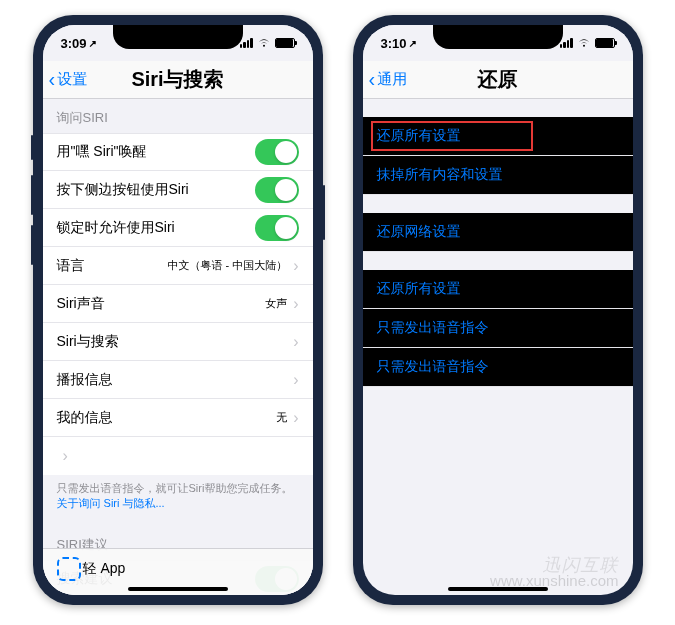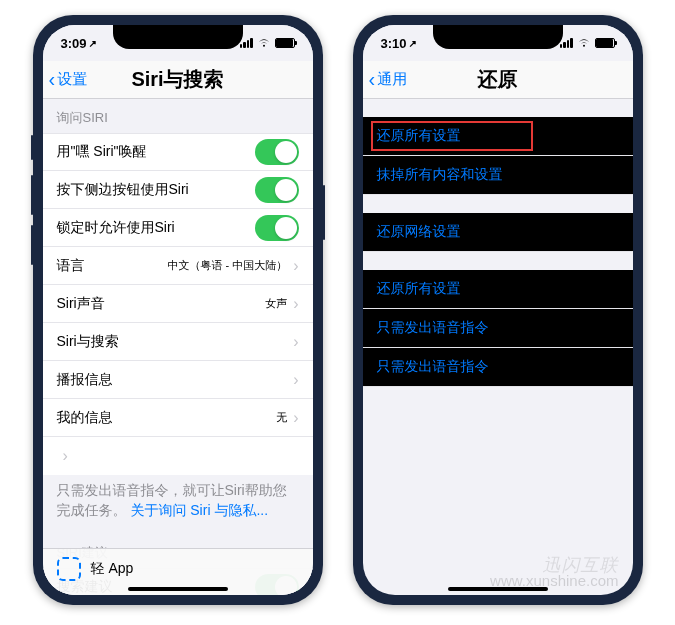--- a/index.html
+++ b/index.html
@@ -80,32 +80,32 @@
     .toggle {
       width: 44px; height: 26px; background: #34c759; border-radius: 13px;
       position: relative; cursor: pointer;
     }
     .toggle::after {
       content: ""; position: absolute; right: 2px; top: 2px;
       width: 22px; height: 22px; background: #fff; border-radius: 50%;
       box-shadow: 0 1px 3px rgba(0,0,0,.2);
     }
     .footer-text {
-      padding: 6px 14px; font-size: 14px; color: #8e8e93; line-height: 1.4;
+      padding: 6px 14px; font-size: 11px; color: #8e8e93; line-height: 1.4;
     }
     .footer-text a { color: #007aff; text-decoration: none; }
     .group { margin-bottom: 0; }
     .group-gap { height: 18px; }
     .group .row:first-child { border-top: 0.5px solid #e5e5ea; }
     .sticky-bottom {
       position: absolute; bottom: 0; left: 0; right: 0;
       background: rgba(249,249,249,.95); border-top: 0.5px solid #d1d1d6;
       padding: 8px 14px 14px;
     }
-    .app-clip { display: flex; align-items: center; gap: 10px; font-size: 14px; }
+    .app-clip { display: flex; align-items: center; gap: 2px; font-size: 14px; }
     .app-clip-icon {
       width: 24px; height: 24px; border: 2px dashed #007aff; border-radius: 6px;
     }
     .home-indicator {
       position: absolute; bottom: 4px; left: 50%; transform: translateX(-50%);
       width: 100px; height: 4px; background: #000; border-radius: 2px;
     }
     
     .reset-row {
       background: #000000; padding: 10px 14px; font-size: 14px;

